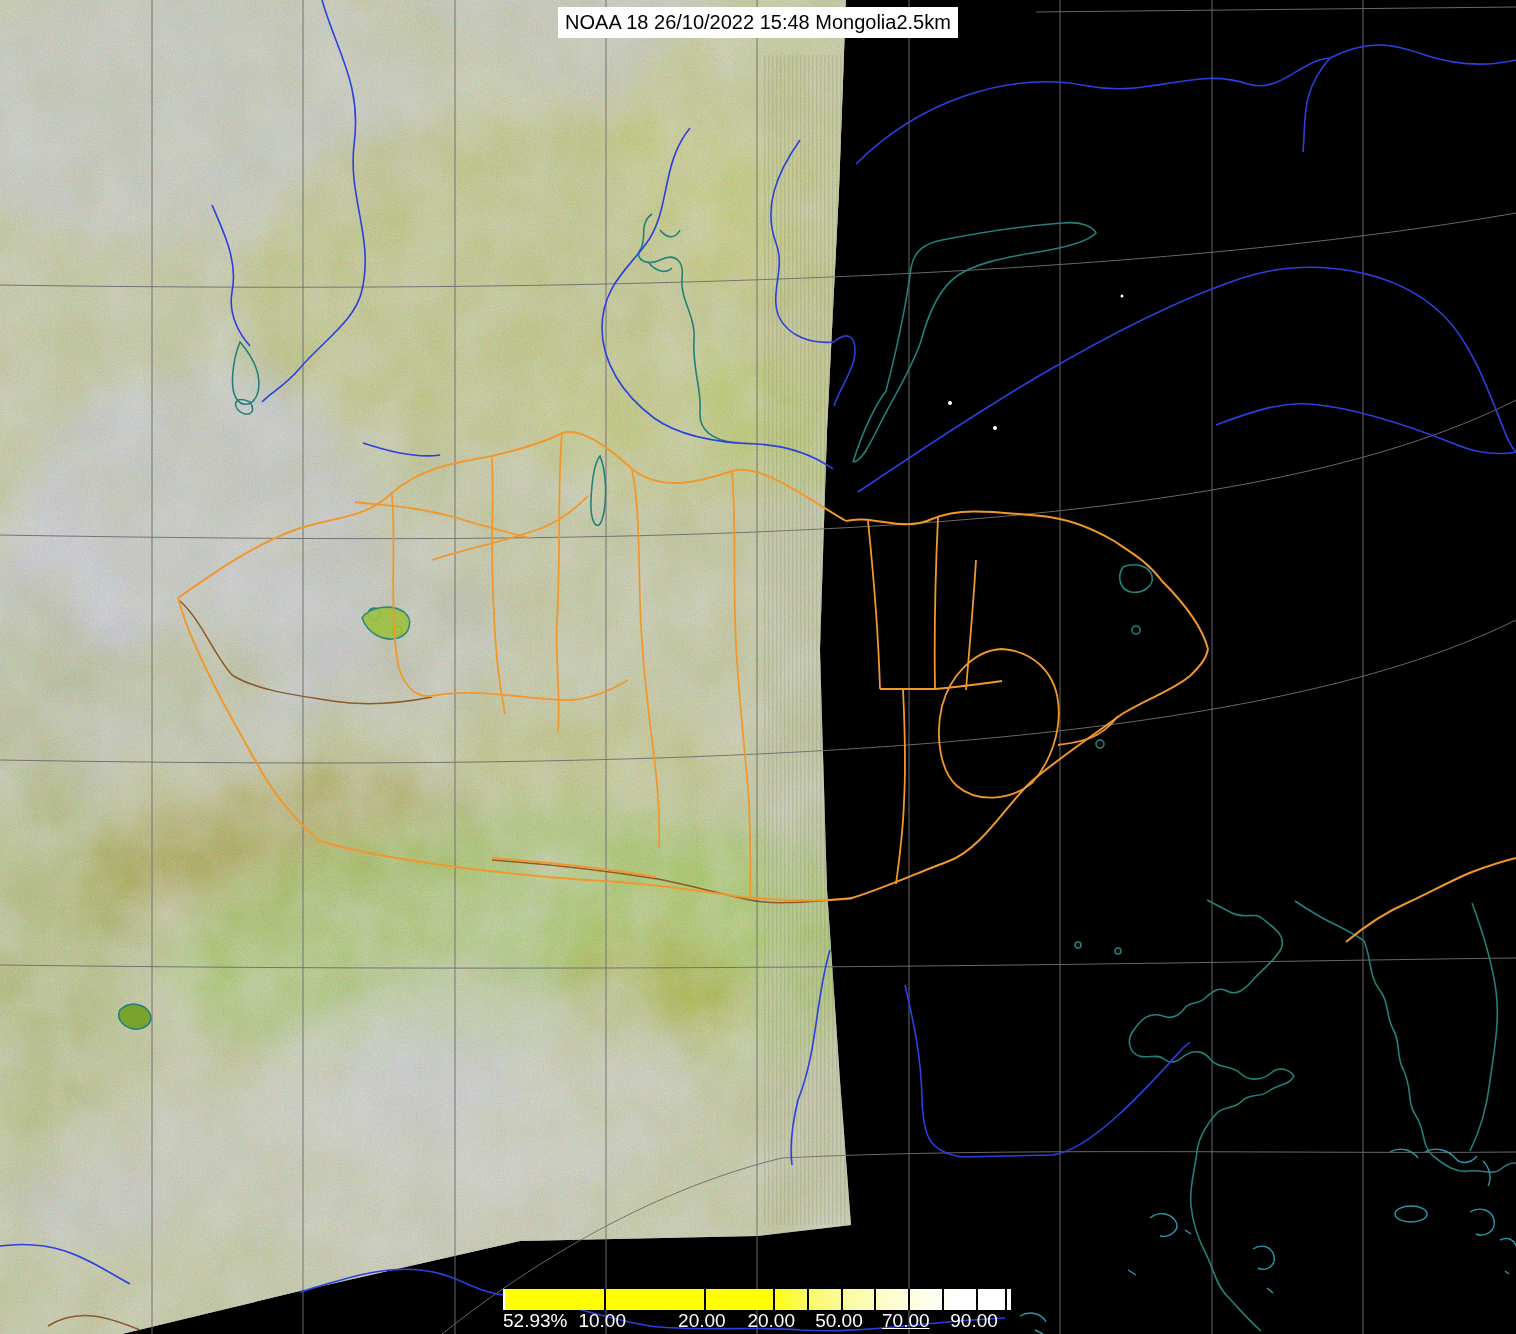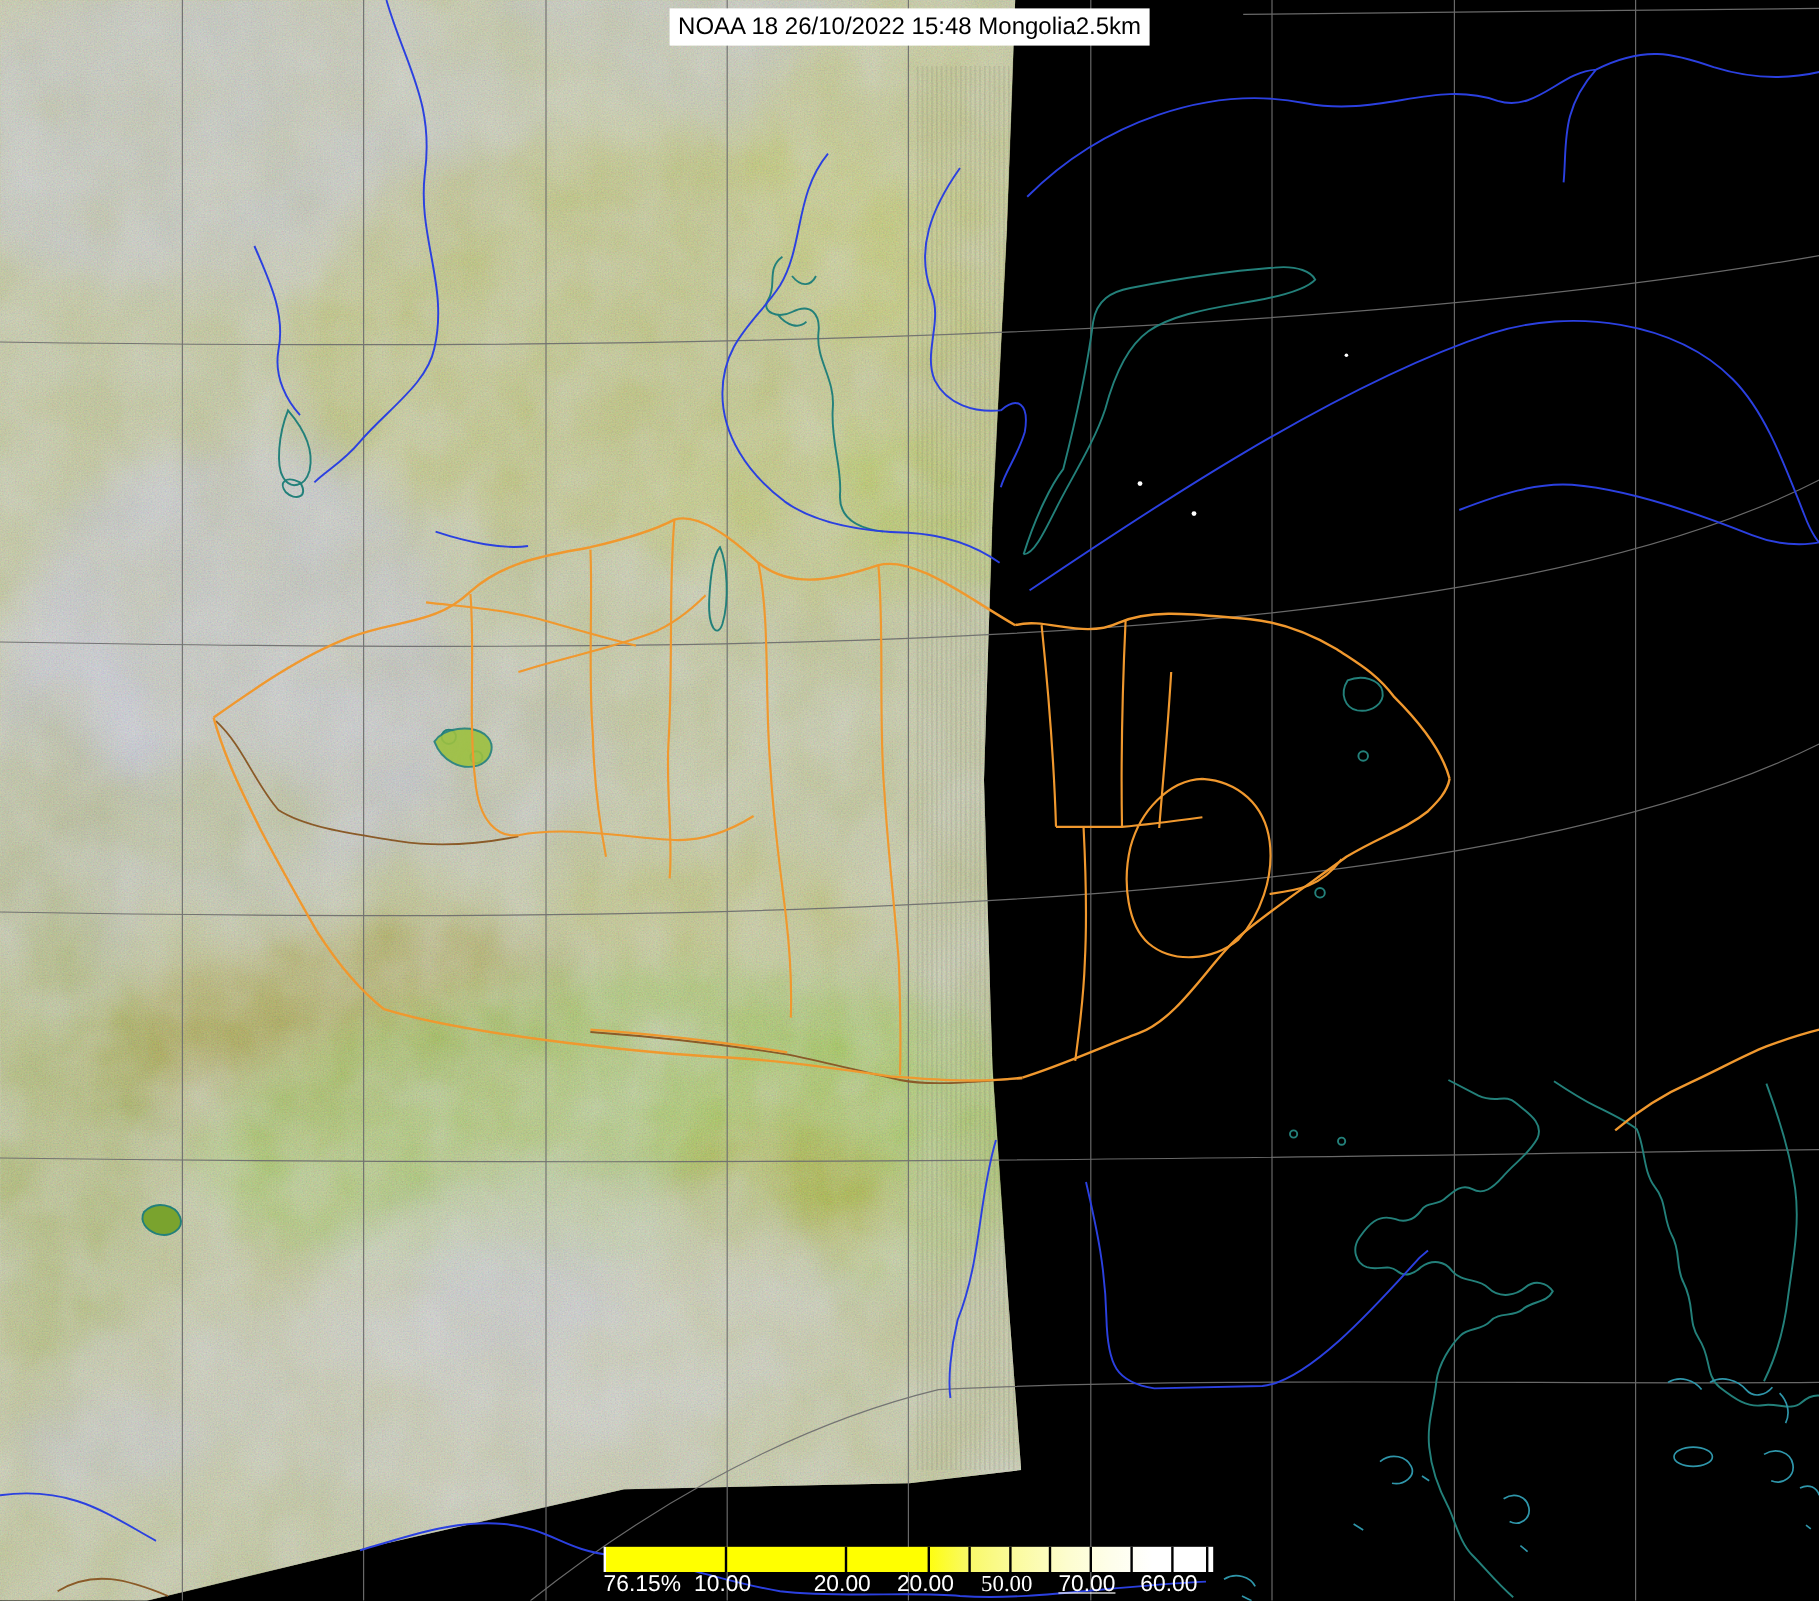--- a/index.html
+++ b/index.html
@@ -222,23 +222,23 @@
         <div class="cb-tick" style="left: 53%;"></div>
         <div class="cb-tick" style="left: 59.7%;"></div>
         <div class="cb-tick" style="left: 66.4%;"></div>
         <div class="cb-tick" style="left: 72.9%;"></div>
         <div class="cb-tick" style="left: 79.6%;"></div>
         <div class="cb-tick" style="left: 86.3%;"></div>
         <div class="cb-tick" style="left: 93.1%;"></div>
         <div class="cb-tick" style="left: 98.8%;"></div>
       </div>
     <div class="cb-labels">
-        <span class="cb-label first" style="left: 0%;">76.15%</span>
+        <span class="cb-label first" style="left: 0%;">52.93%</span>
         <span class="cb-label" style="left: 19.6%;">10.00</span>
         <span class="cb-label" style="left: 39.3%;">20.00</span>
         <span class="cb-label" style="left: 53%;">20.00</span>
-        <span class="cb-label" style="left: 66.4%; font-family: Liberation Serif, serif;">50.00</span>
+        <span class="cb-label" style="left: 66.4%;">50.00</span>
         <span class="cb-label" style="left: 79.6%; text-decoration: underline;">70.00</span>
-        <span class="cb-label" style="left: 93.1%;">60.00</span>
+        <span class="cb-label" style="left: 93.1%;">90.00</span>
       </div>
   </div>
 
 </div>
 
 </body></html>

